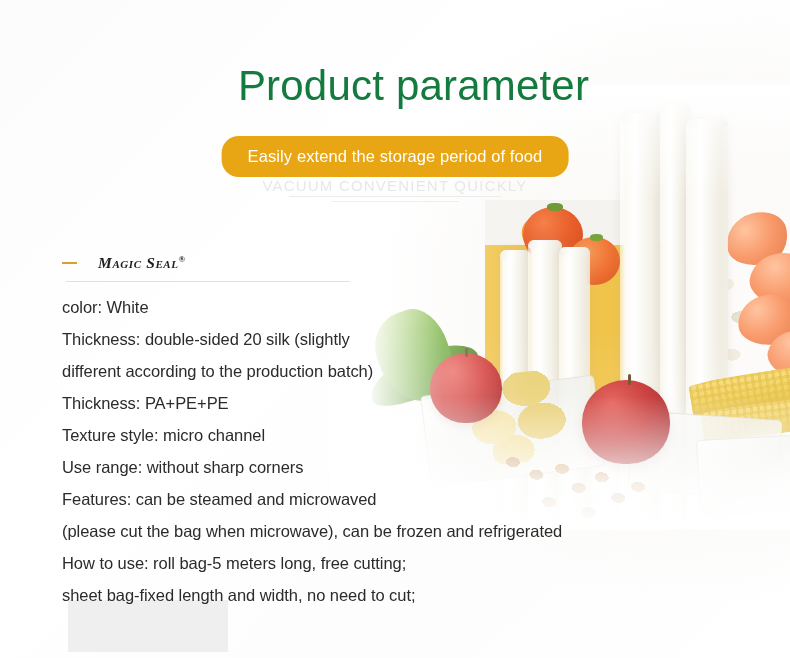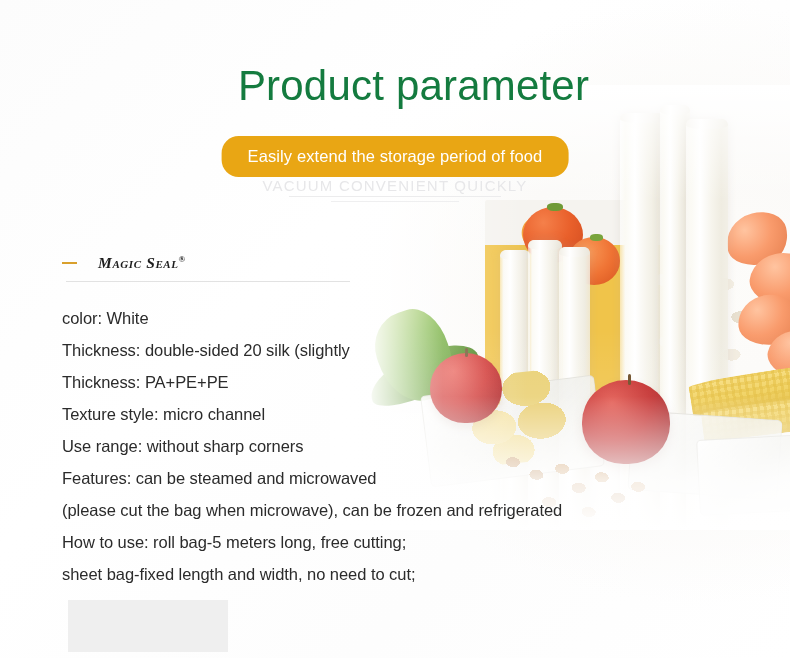--- a/index.html
+++ b/index.html
@@ -272,21 +272,21 @@
     font-family:"Liberation Serif", serif;
     font-weight:700; font-style:italic;
     font-size:15.5px;
     font-variant:small-caps;
     letter-spacing:.6px;
     color:#1d1d1d;
   }
   .brand-name sup { font-size:9px; vertical-align:super; font-style:normal; }
   .brand-rule { width:284px; height:1px; background:#e2e2e2; margin:7px 0 0 4px; }
 
-  .spec-list { margin-top:20px; }
+  .spec-list { margin-top:9px; }
   .spec-line {
     font-size:16.5px;
     line-height:32px;
     color:#2b2b2b;
     white-space:nowrap;
     letter-spacing:-.05px;
   }
 
   
   .bottom-block {
@@ -351,20 +351,21 @@
   <div class="spec">
     <div class="brand-row">
       <span class="brand-dash"></span>
       <span class="brand-name"><span>Magic Seal</span><sup>®</sup></span>
     </div>
     <div class="brand-rule"></div>
 
     <div class="spec-list">
       <div class="spec-line">color: White</div>
       <div class="spec-line">Thickness: double-sided 20 silk (slightly</div>
+      <div class="spec-line">different according to the production batch)</div>
       <div class="spec-line">Thickness: PA+PE+PE</div>
       <div class="spec-line">Texture style: micro channel</div>
       <div class="spec-line">Use range: without sharp corners</div>
       <div class="spec-line">Features: can be steamed and microwaved</div>
       <div class="spec-line"> (please cut the bag when microwave), can be frozen and refrigerated</div>
       <div class="spec-line">How to use: roll bag-5 meters long, free cutting;</div>
       <div class="spec-line">sheet bag-fixed length and width, no need to cut;</div>
     </div>
   </div>
 

